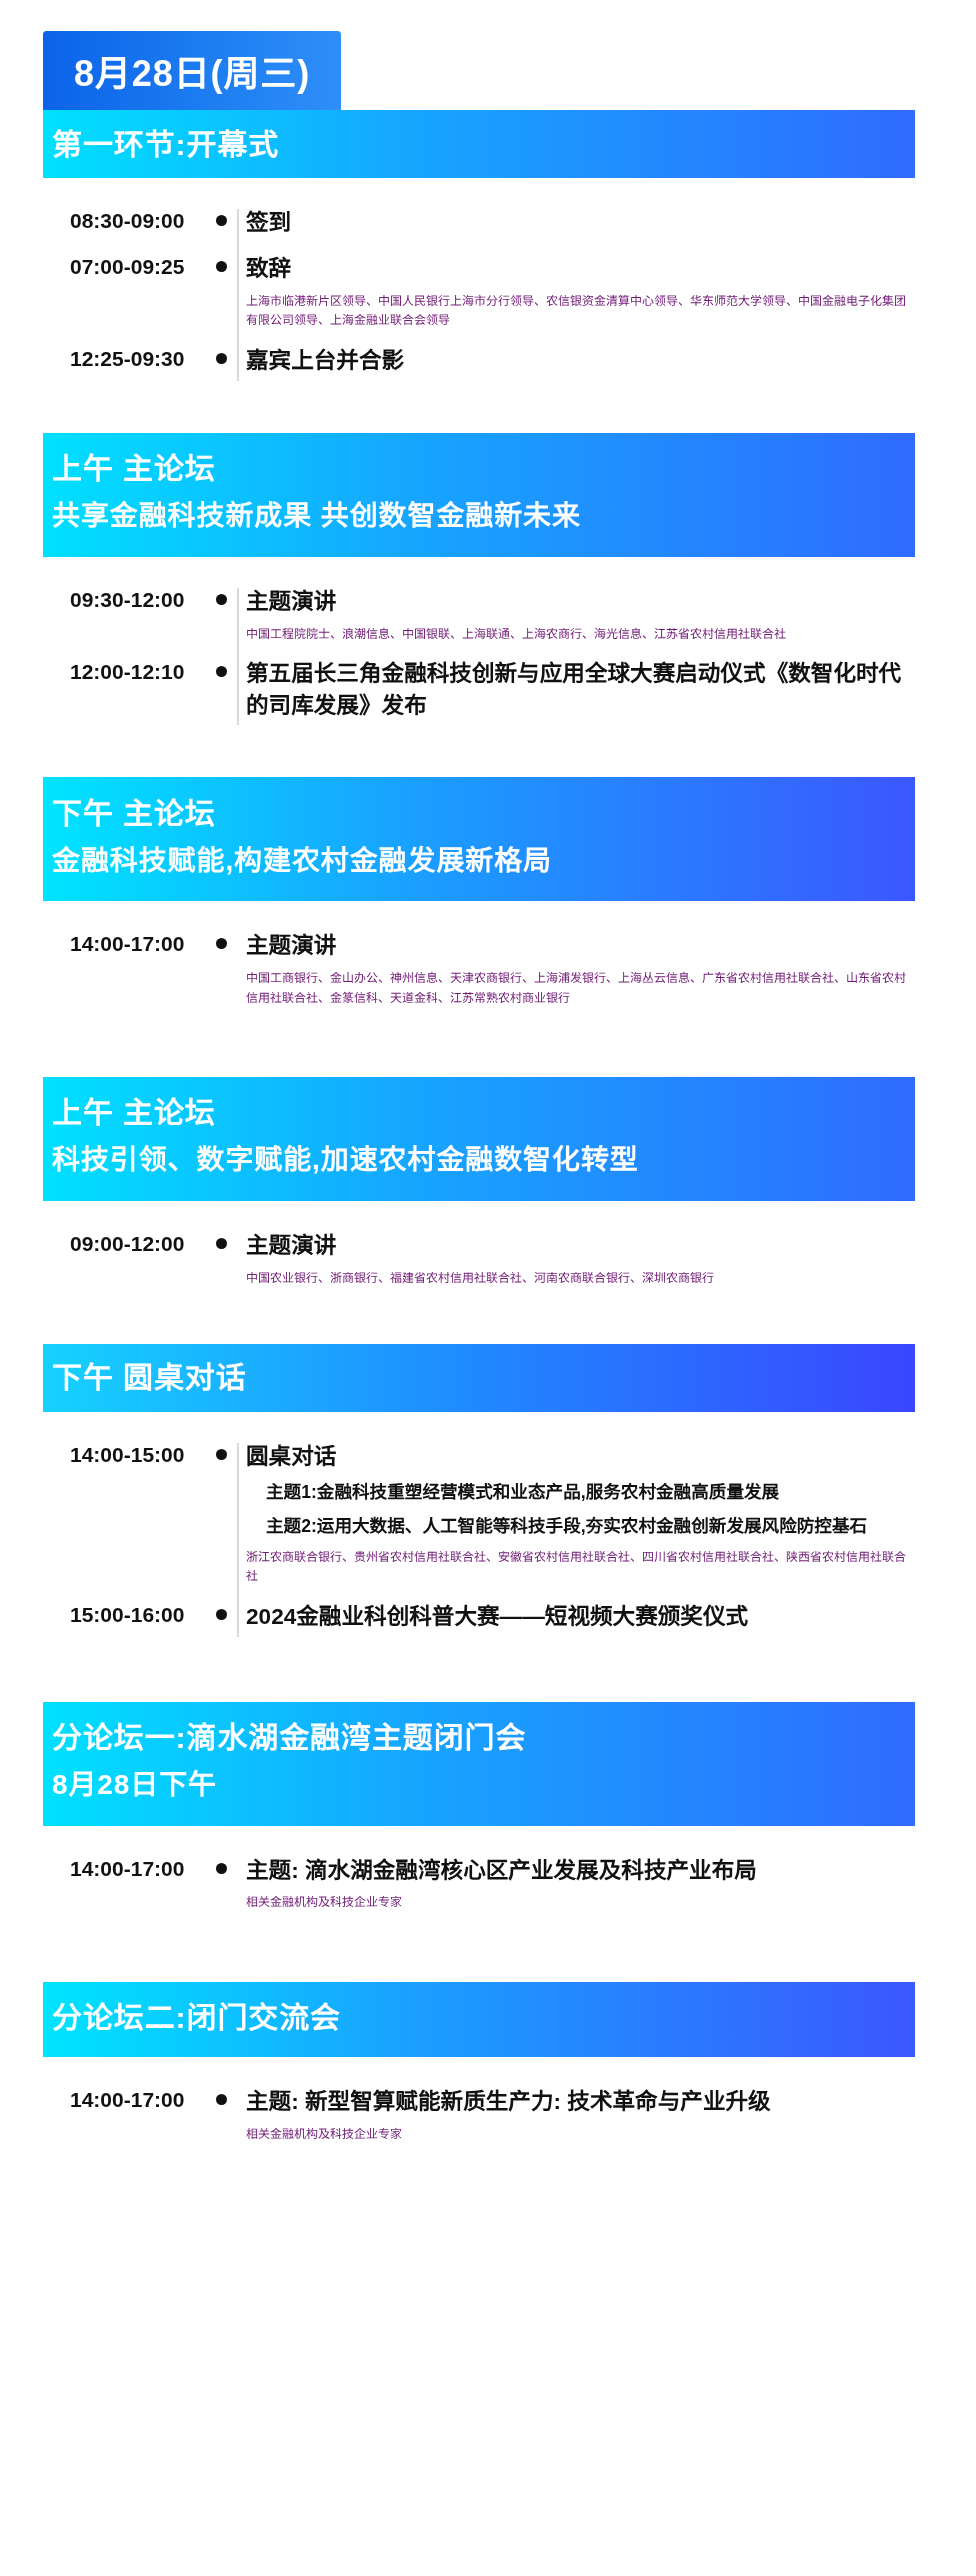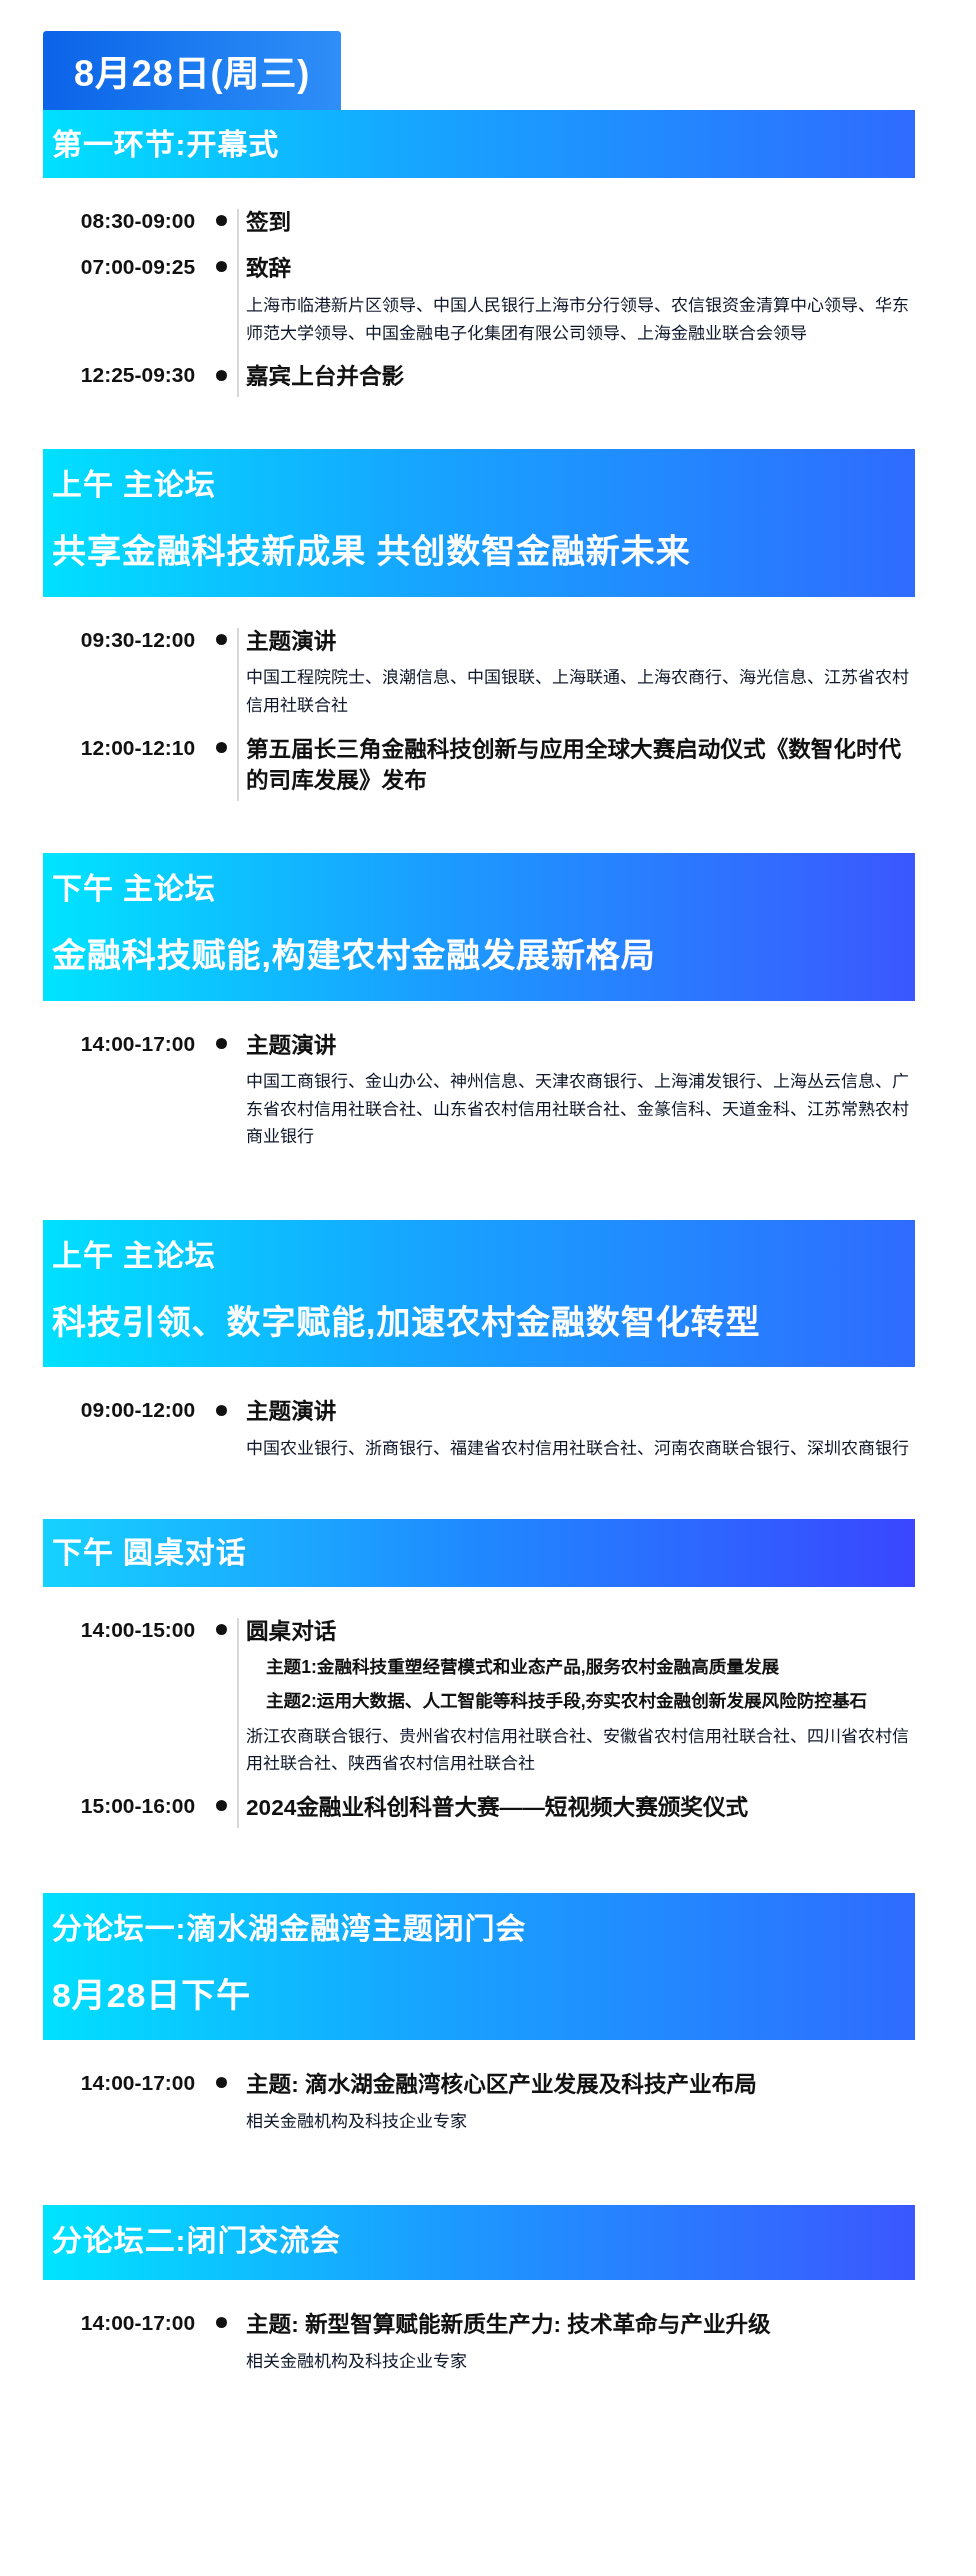--- a/index.html
+++ b/index.html
@@ -45,25 +45,25 @@
   .banner.first-after-chip {
     margin-top: 0;
   }
   .banner .line1 {
     font-size: 30px;
     font-weight: bold;
     letter-spacing: 0.9px;
     line-height: 1.3;
   }
   .banner .line2 {
-    font-size: 34px;
+    font-size: 28px;
     font-weight: bold;
     letter-spacing: 0.9px;
     line-height: 1.45;
-    margin-top: 23px;
+    margin-top: 8px;
   }
   .banner.tall {
     padding: 16.3px 9px 20px 9px;
   }
   .banner.gradient-b {
     background: linear-gradient(90deg, #00e4ff 0%, #1b9cff 45%, #3b57ff 100%);
   }
   .banner.gradient-c {
     background: linear-gradient(90deg, #16d2ff 0%, #1f8bff 48%, #3a46ff 100%);
   }
@@ -75,21 +75,21 @@
   }
   .row {
     position: relative;
     display: flex;
     align-items: flex-start;
     padding: 9px 0 5.4px 0;
   }
   .time {
     width: 163px;
     flex: 0 0 163px;
-    text-align: center;
+    text-align: left;
     padding-left: 27px;
     box-sizing: border-box;
     font-size: 21px;
     font-weight: bold;
     color: #111;
     line-height: 1.35;
     white-space: nowrap;
   }
   .dotwrap {
     flex: 0 0 31px;
@@ -111,22 +111,22 @@
     padding-left: 9px;
     padding-right: 5.4px;
   }
   .title {
     font-size: 22.6px;
     font-weight: bold;
     color: #111;
     line-height: 1.4;
   }
   .desc {
-    font-size: 17px;
-    color: #0f172a;
+    font-size: 12px;
+    color: #701a75;
     line-height: 1.62;
     margin-top: 7.2px;
   }
   .subtopic {
     font-size: 17.6px;
     font-weight: bold;
     color: #111;
     line-height: 1.58;
     margin-top: 6.3px;
     margin-left: 20px;

